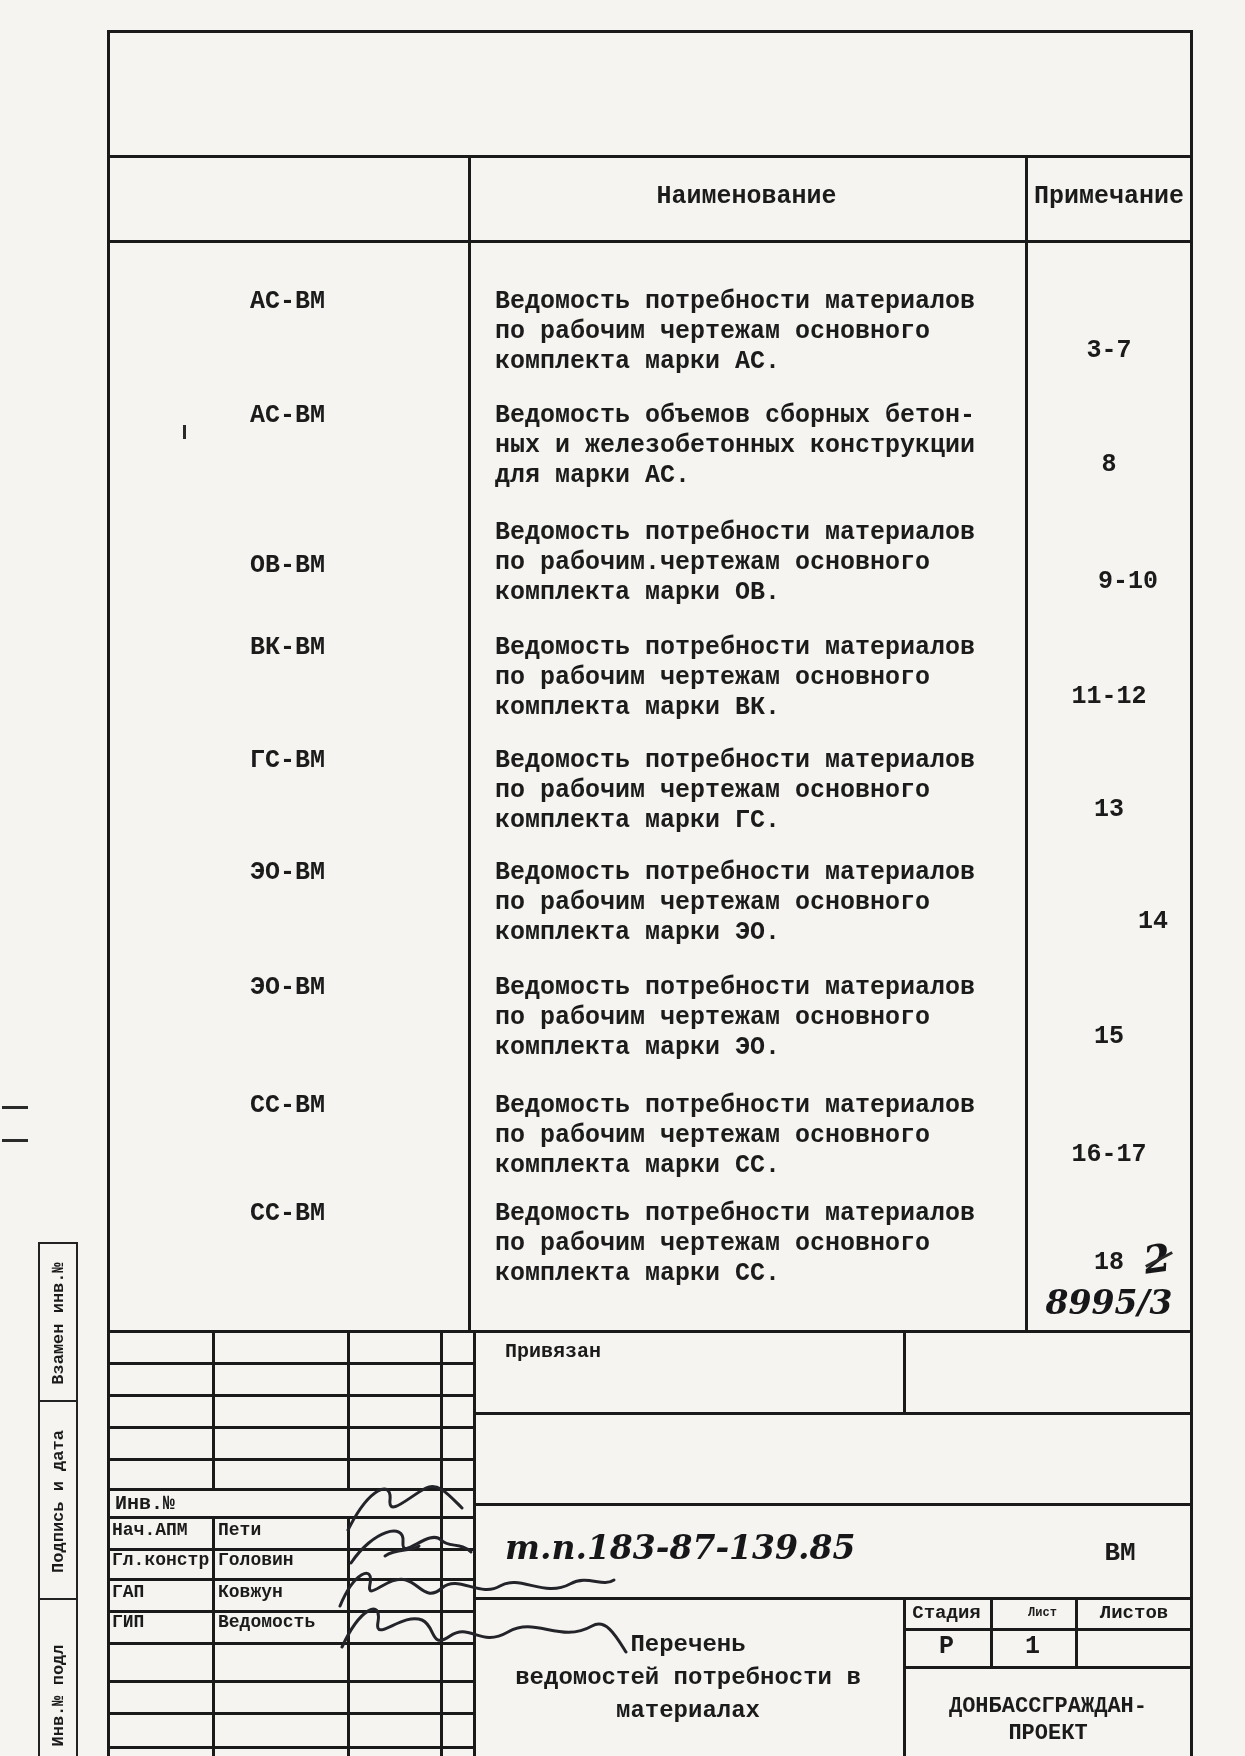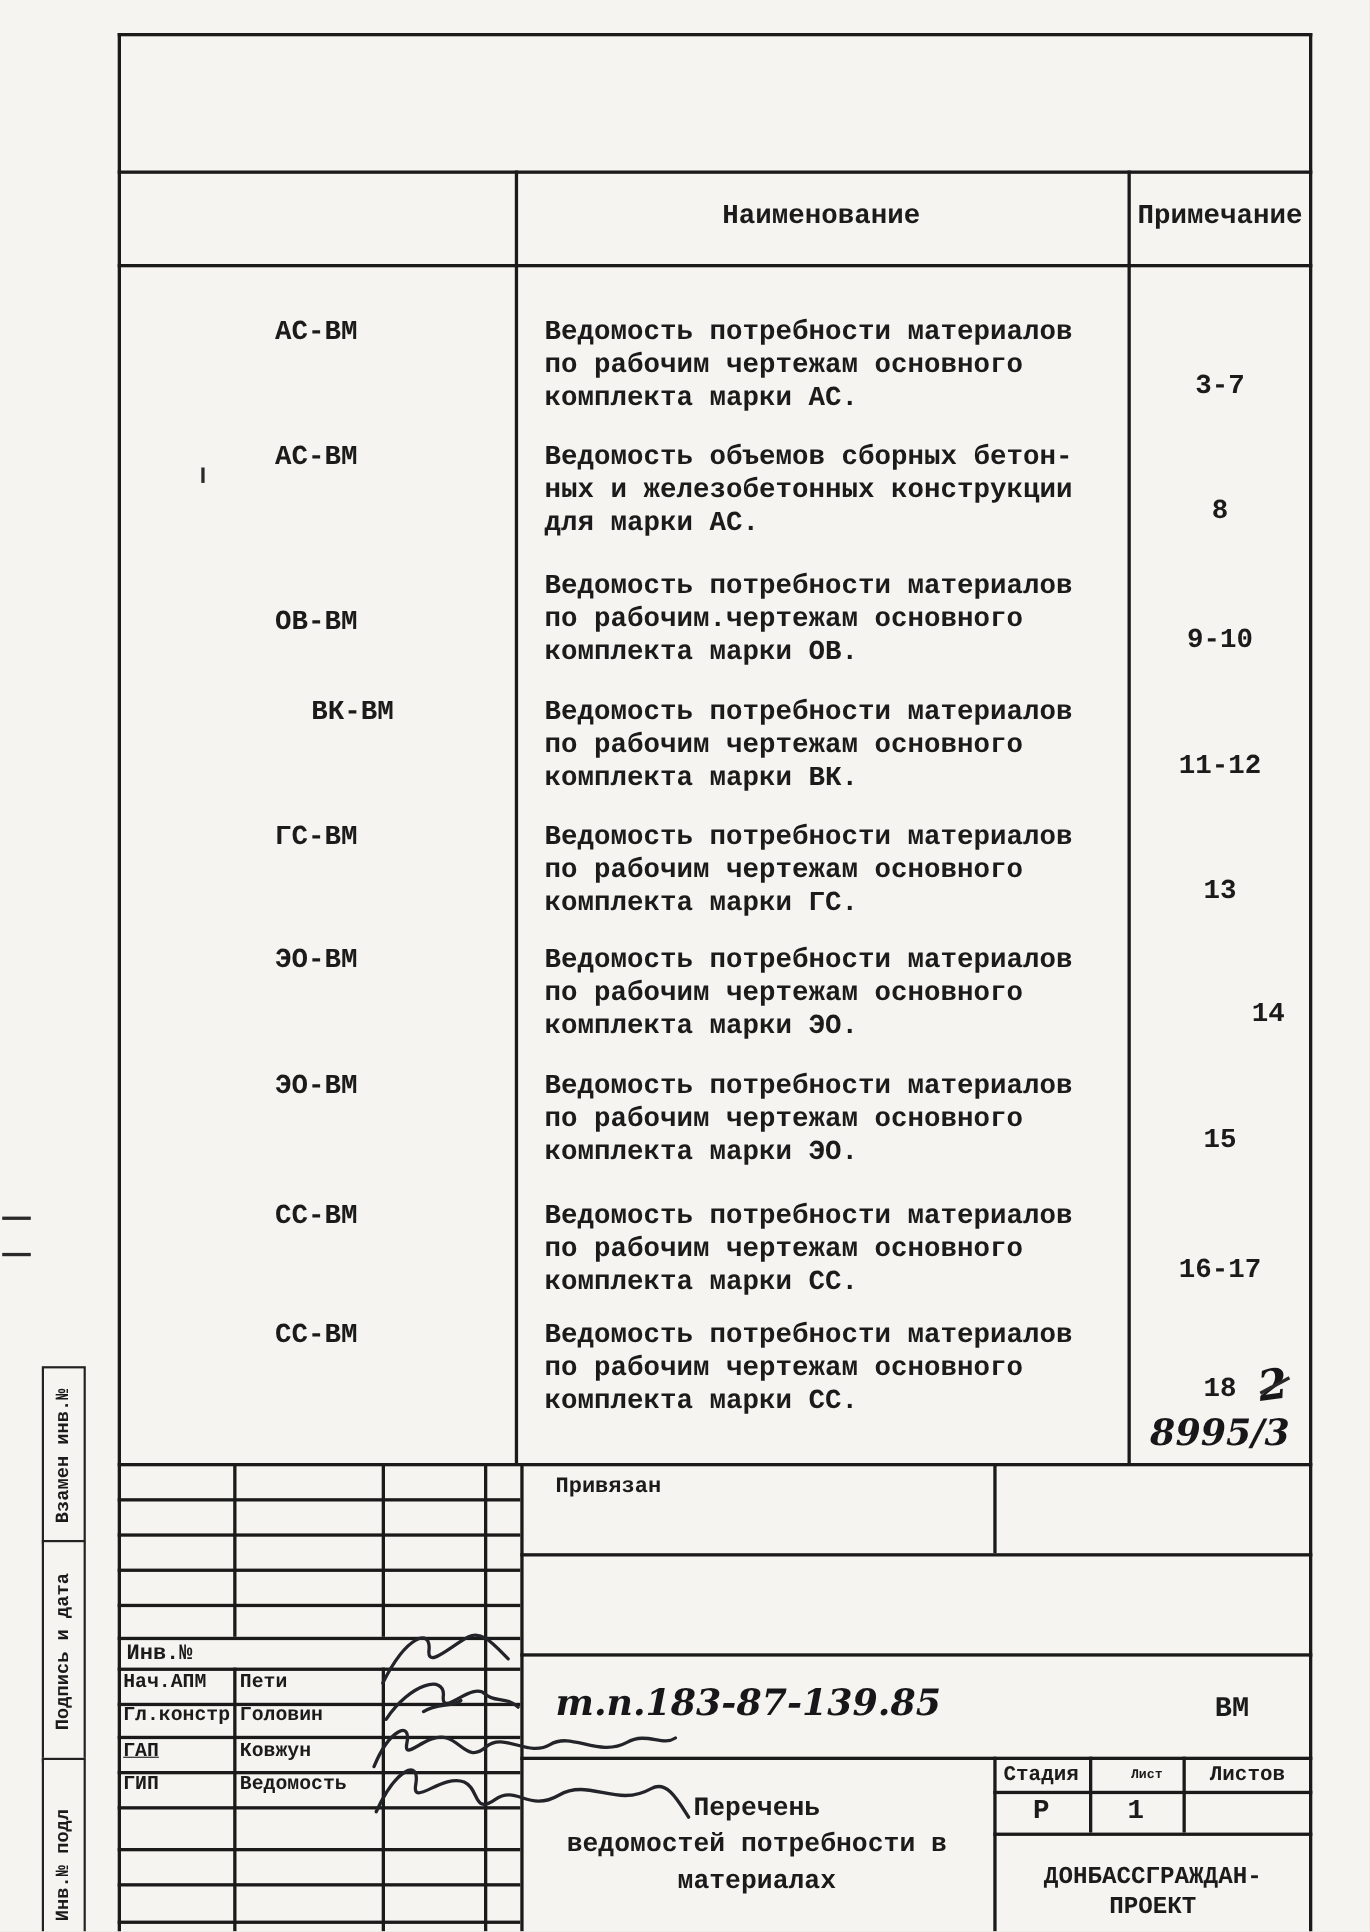--- a/index.html
+++ b/index.html
@@ -91,22 +91,22 @@
         <div>ных и железобетонных конструкции</div>
         <div>для марки АС.</div>
       </div>
       <div class="cell-note" style="top: 450px;">8</div>
       <div class="cell-desig" style="top: 518px; margin-top: 33px;">ОВ-ВМ</div>
       <div class="cell-name" style="top: 518px;">
         <div>Ведомость потребности материалов</div>
         <div>по рабочим.чертежам основного</div>
         <div>комплекта марки ОВ.</div>
       </div>
-      <div class="cell-note" style="top: 567px;">9-10</div>
-      <div class="cell-desig" style="top: 633px; padding-left: 33px;">ВК-ВМ</div>
+      <div class="cell-note" style="top: 567px; padding-left: 19px;">9-10</div>
+      <div class="cell-desig" style="top: 633px;">ВК-ВМ</div>
       <div class="cell-name" style="top: 633px;">
         <div>Ведомость потребности материалов</div>
         <div>по рабочим чертежам основного</div>
         <div>комплекта марки ВК.</div>
       </div>
       <div class="cell-note" style="top: 682px;">11-12</div>
       <div class="cell-desig" style="top: 746px;">ГС-ВМ</div>
       <div class="cell-name" style="top: 746px;">
         <div>Ведомость потребности материалов</div>
         <div>по рабочим чертежам основного</div>
@@ -138,21 +138,21 @@
       <div class="cell-name" style="top: 1199px;">
         <div>Ведомость потребности материалов</div>
         <div>по рабочим чертежам основного</div>
         <div>комплекта марки СС.</div>
       </div>
       <div class="cell-note" style="top: 1248px;">18</div>
       <div class="tb-small" style="left: 112px; top: 1515px; width: 100px;">Нач.АПМ</div>
       <div class="tb-small" style="left: 218px; top: 1515px; width: 128px;">Пети</div>
       <div class="tb-small" style="left: 112px; top: 1545px; width: 100px;">Гл.констр</div>
       <div class="tb-small" style="left: 218px; top: 1545px; width: 128px;">Головин</div>
-      <div class="tb-small" style="left: 112px; top: 1577px; width: 100px; text-decoration: underline;">ГАП</div>
+      <div class="tb-small" style="left: 112px; top: 1577px; width: 100px;">ГАП</div>
       <div class="tb-small" style="left: 218px; top: 1577px; width: 128px;">Ковжун</div>
       <div class="tb-small" style="left: 112px; top: 1607px; width: 100px;">ГИП</div>
       <div class="tb-small" style="left: 218px; top: 1607px; width: 128px;">Ведомость</div>
     </div>
 
   <div class="mbox" style="top:1242px;height:158px;">
     <span>Взамен инв.№</span>
   </div>
   <div class="mbox" style="top:1400px;height:198px;">
     <span>Подпись и дата</span>

